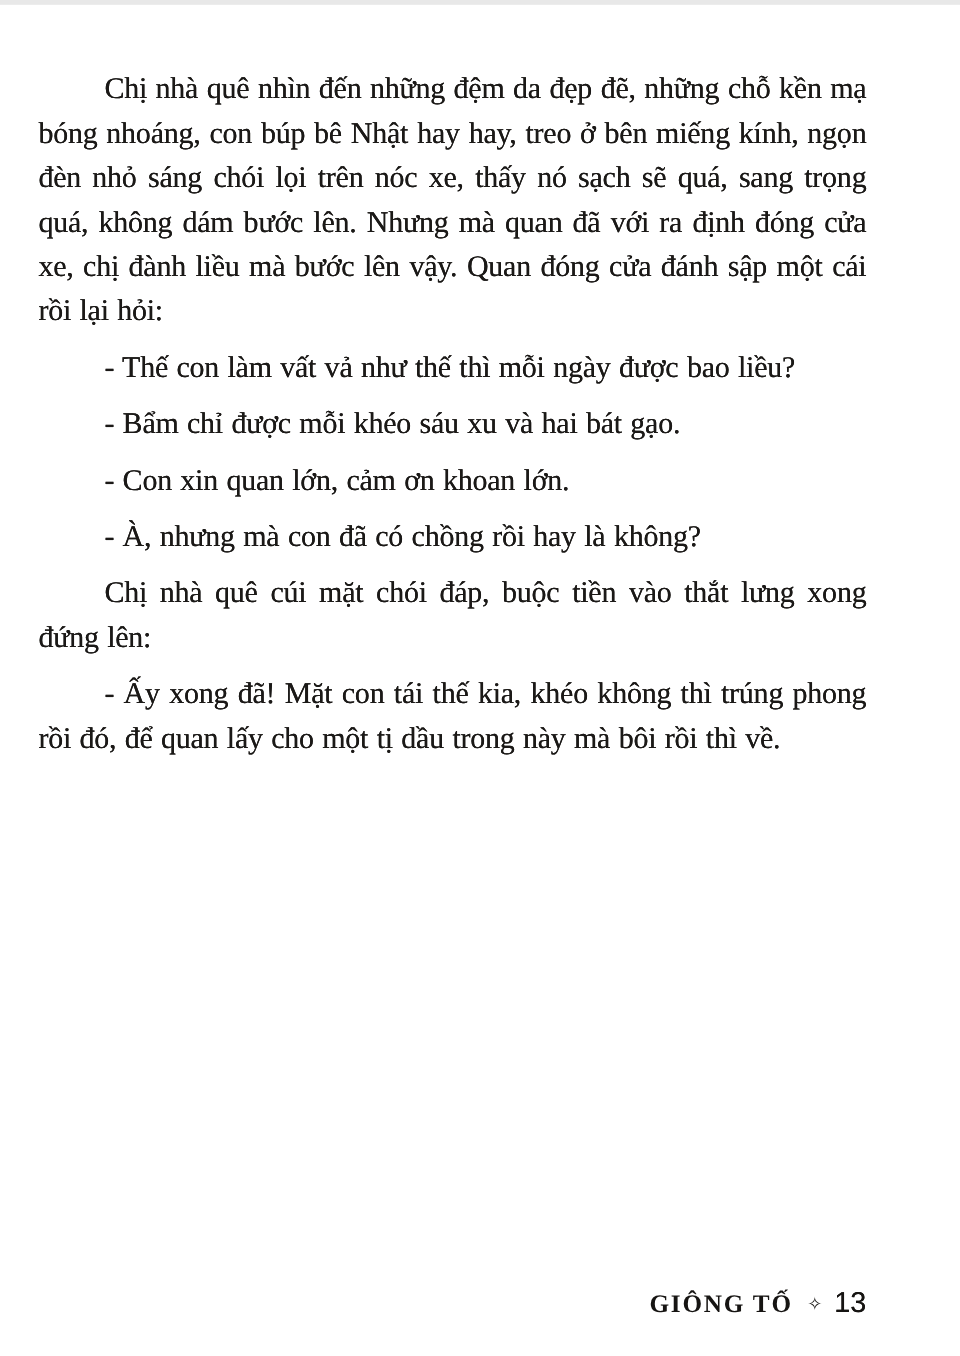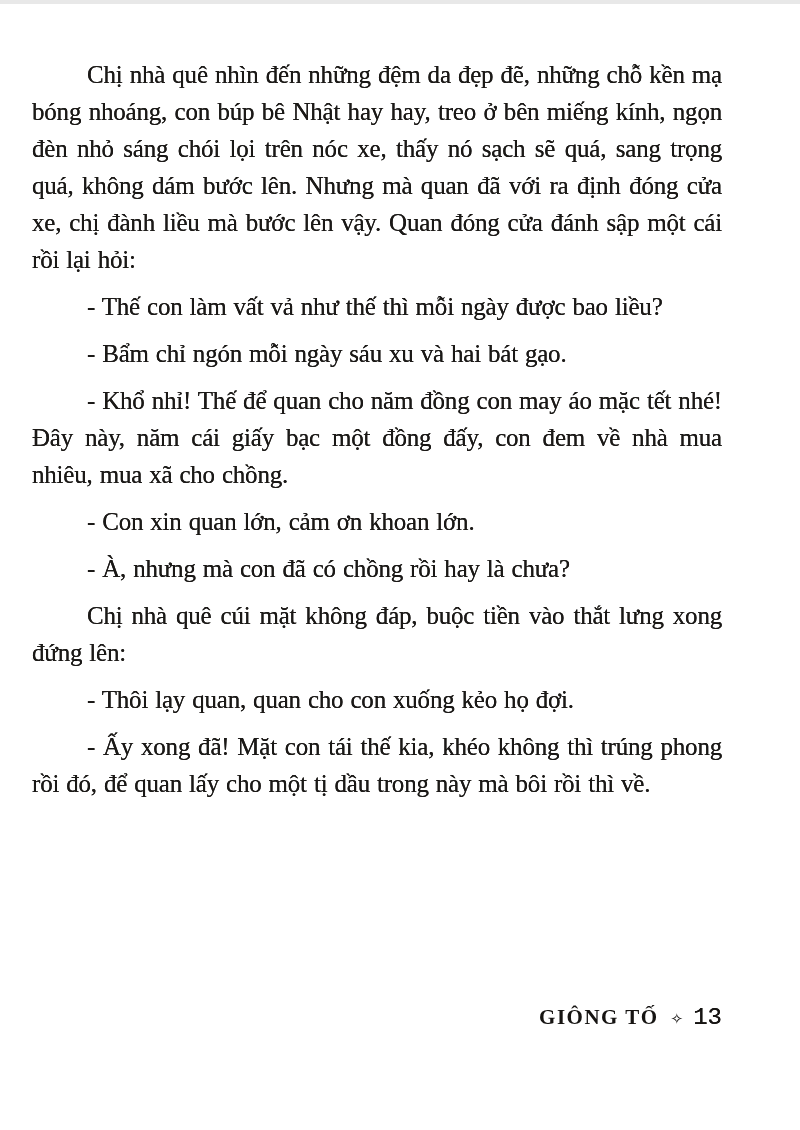--- a/index.html
+++ b/index.html
@@ -24,21 +24,21 @@
     font-size: 25px;
     line-height: 37px;
     text-align: justify;
     text-indent: 55px;
     letter-spacing: -0.2px;
     word-spacing: 1px;
     text-shadow: 0 0 0.4px currentColor;
   }
   .page-footer {
     position: absolute;
-    top: 1000px;
+    top: 1068px;
     right: 78px;
     display: flex;
     align-items: center;
     white-space: nowrap;
     color: #161412;
   }
   .running-title {
     font-family: "Liberation Serif", "DejaVu Serif", serif;
     font-weight: 700;
     font-size: 21px;
@@ -46,38 +46,36 @@
     text-transform: uppercase;
   }
   .footer-star {
     font-family: "DejaVu Sans", sans-serif;
     font-size: 15px;
     margin: 0 10px 0 12px;
     position: relative;
     top: 1px;
   }
   .page-number {
-    font-family: Liberation Mono, monospace;
+    font-family: Liberation Sans, sans-serif;
     font-size: 24px;
     text-shadow: 0 0 0.4px currentColor;
   }
 </style>
 </head>
 <body>
 
 <div class="book-page">
   <div class="text-block">
       <p>Chị nhà quê nhìn đến những đệm da đẹp đẽ, những chỗ kền mạ bóng nhoáng, con búp bê Nhật hay hay, treo ở bên miếng kính, ngọn đèn nhỏ sáng chói lọi trên nóc xe, thấy nó sạch sẽ quá, sang trọng quá, không dám bước lên. Nhưng mà quan đã với ra định đóng cửa xe, chị đành liều mà bước lên vậy. Quan đóng cửa đánh sập một cái rồi lại hỏi:</p>
       <p>- Thế con làm vất vả như thế thì mỗi ngày được bao liều?</p>
-      <p>- Bẩm chỉ ngón mỗi ngày sáu xu và hai bát gạo.</p>
-      <p>- Khổ nhỉ! Thế để quan cho năm đồng con may áo mặc tết nhé! Đây này, năm cái giấy bạc một đồng đấy, con đem về nhà mua nhiêu, mua xã cho chồng.</p>
+      <p>- Bẩm chỉ được mỗi khéo sáu xu và hai bát gạo.</p>
       <p>- Con xin quan lớn, cảm ơn khoan lớn.</p>
-      <p>- À, nhưng mà con đã có chồng rồi hay là chưa?</p>
-      <p>Chị nhà quê cúi mặt không đáp, buộc tiền vào thắt lưng xong đứng lên:</p>
-      <p>- Thôi lạy quan, quan cho con xuống kẻo họ đợi.</p>
+      <p>- À, nhưng mà con đã có chồng rồi hay là không?</p>
+      <p>Chị nhà quê cúi mặt chói đáp, buộc tiền vào thắt lưng xong đứng lên:</p>
       <p>- Ấy xong đã! Mặt con tái thế kia, khéo không thì trúng phong rồi đó, để quan lấy cho một tị dầu trong này mà bôi rồi thì về.</p>
     </div>
 
   <div class="page-footer">
     <span class="running-title">GIÔNG TỐ</span>
     <span class="footer-star">✧</span>
     <span class="page-number">13</span>
   </div>
 </div>
 

